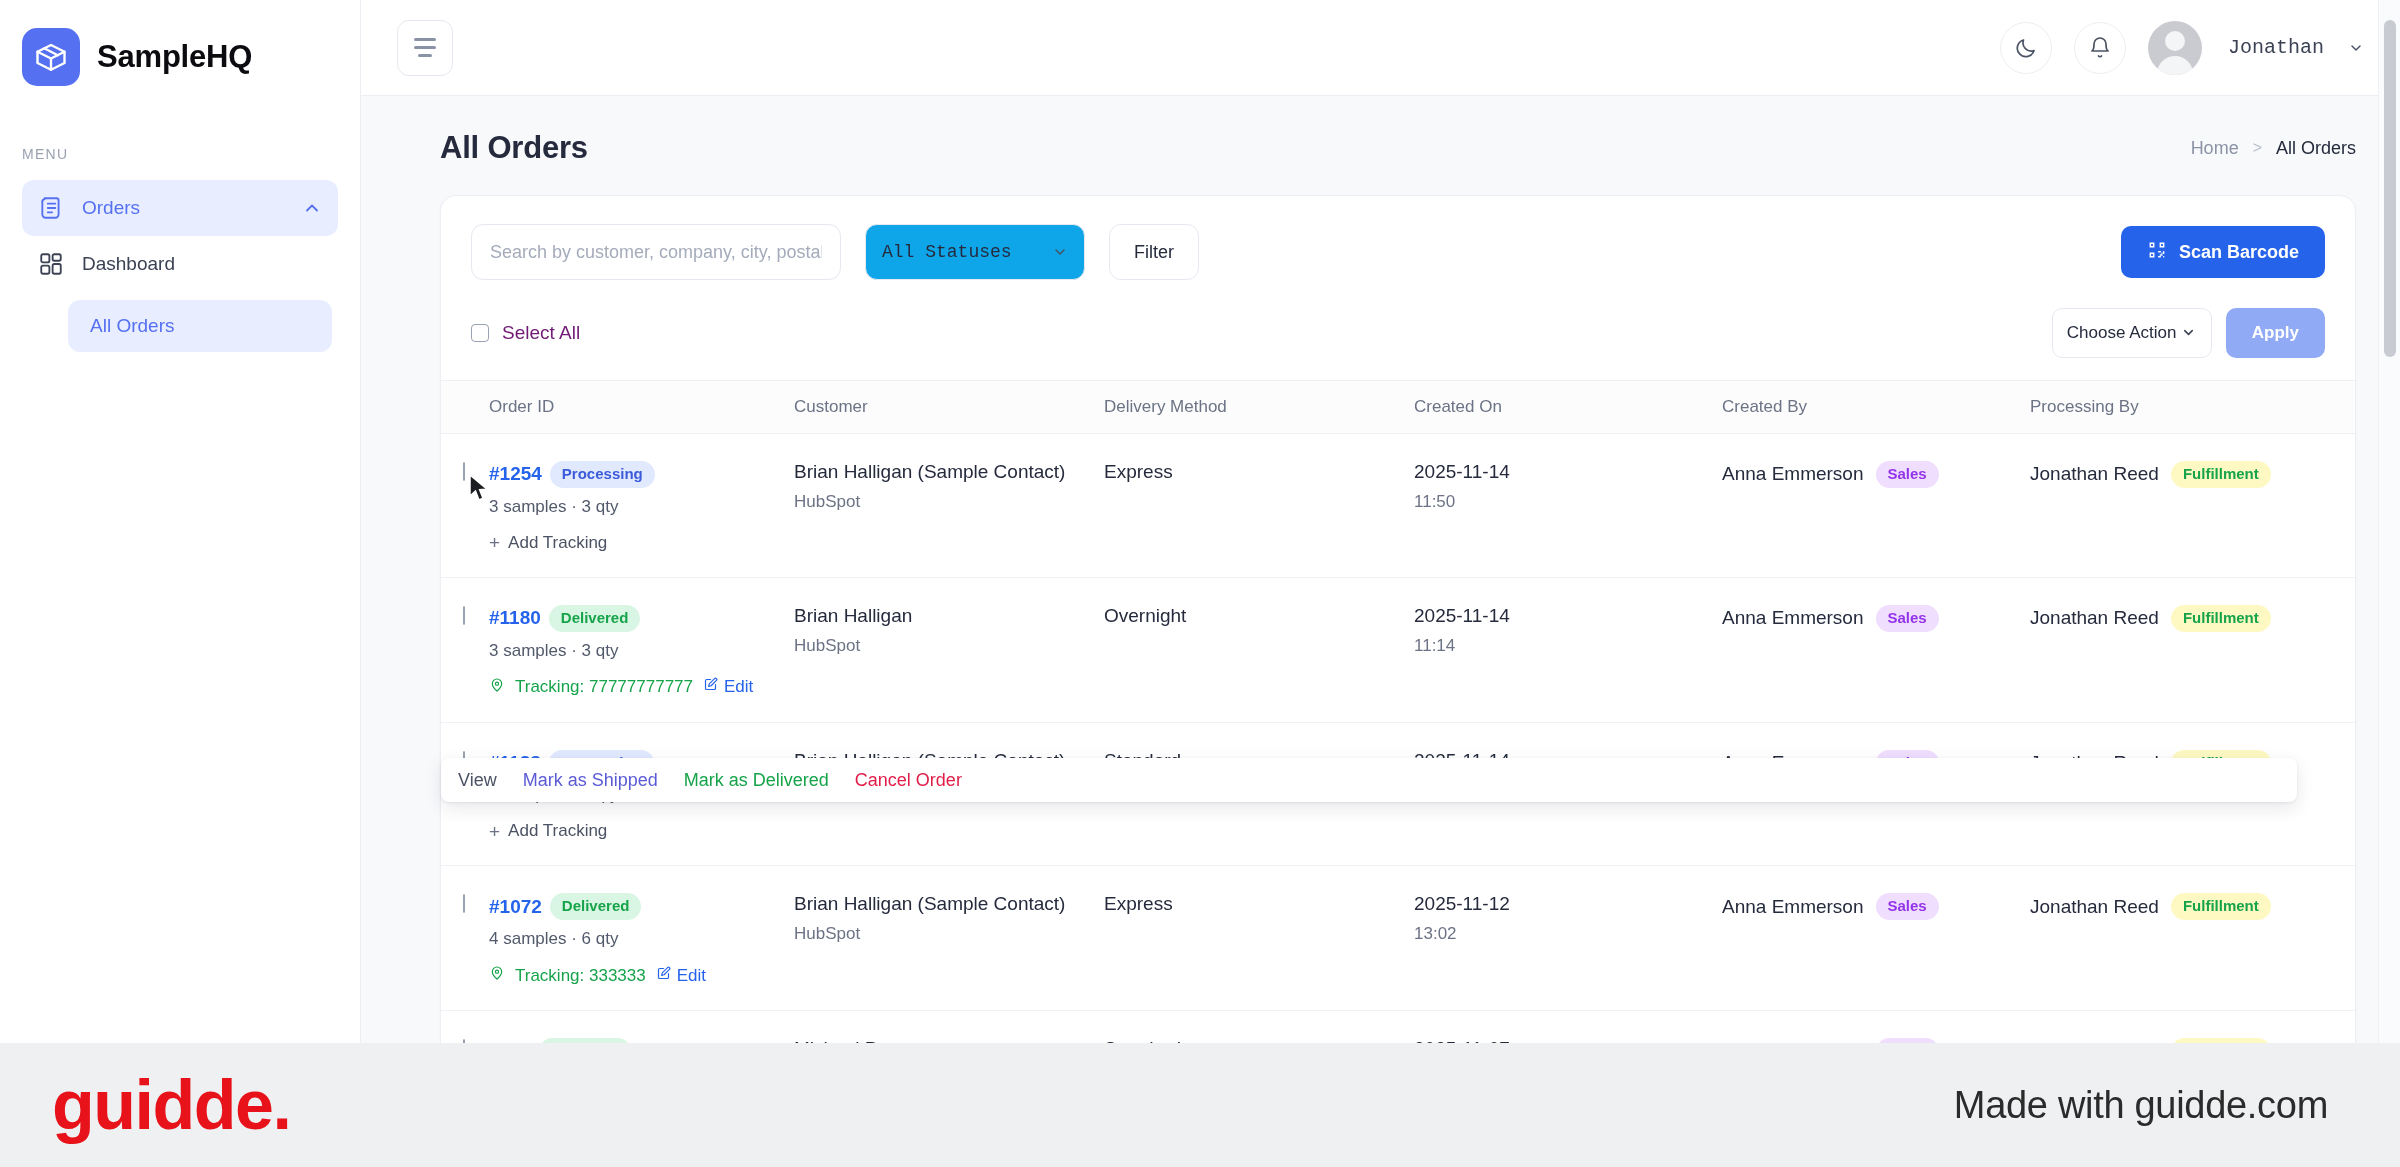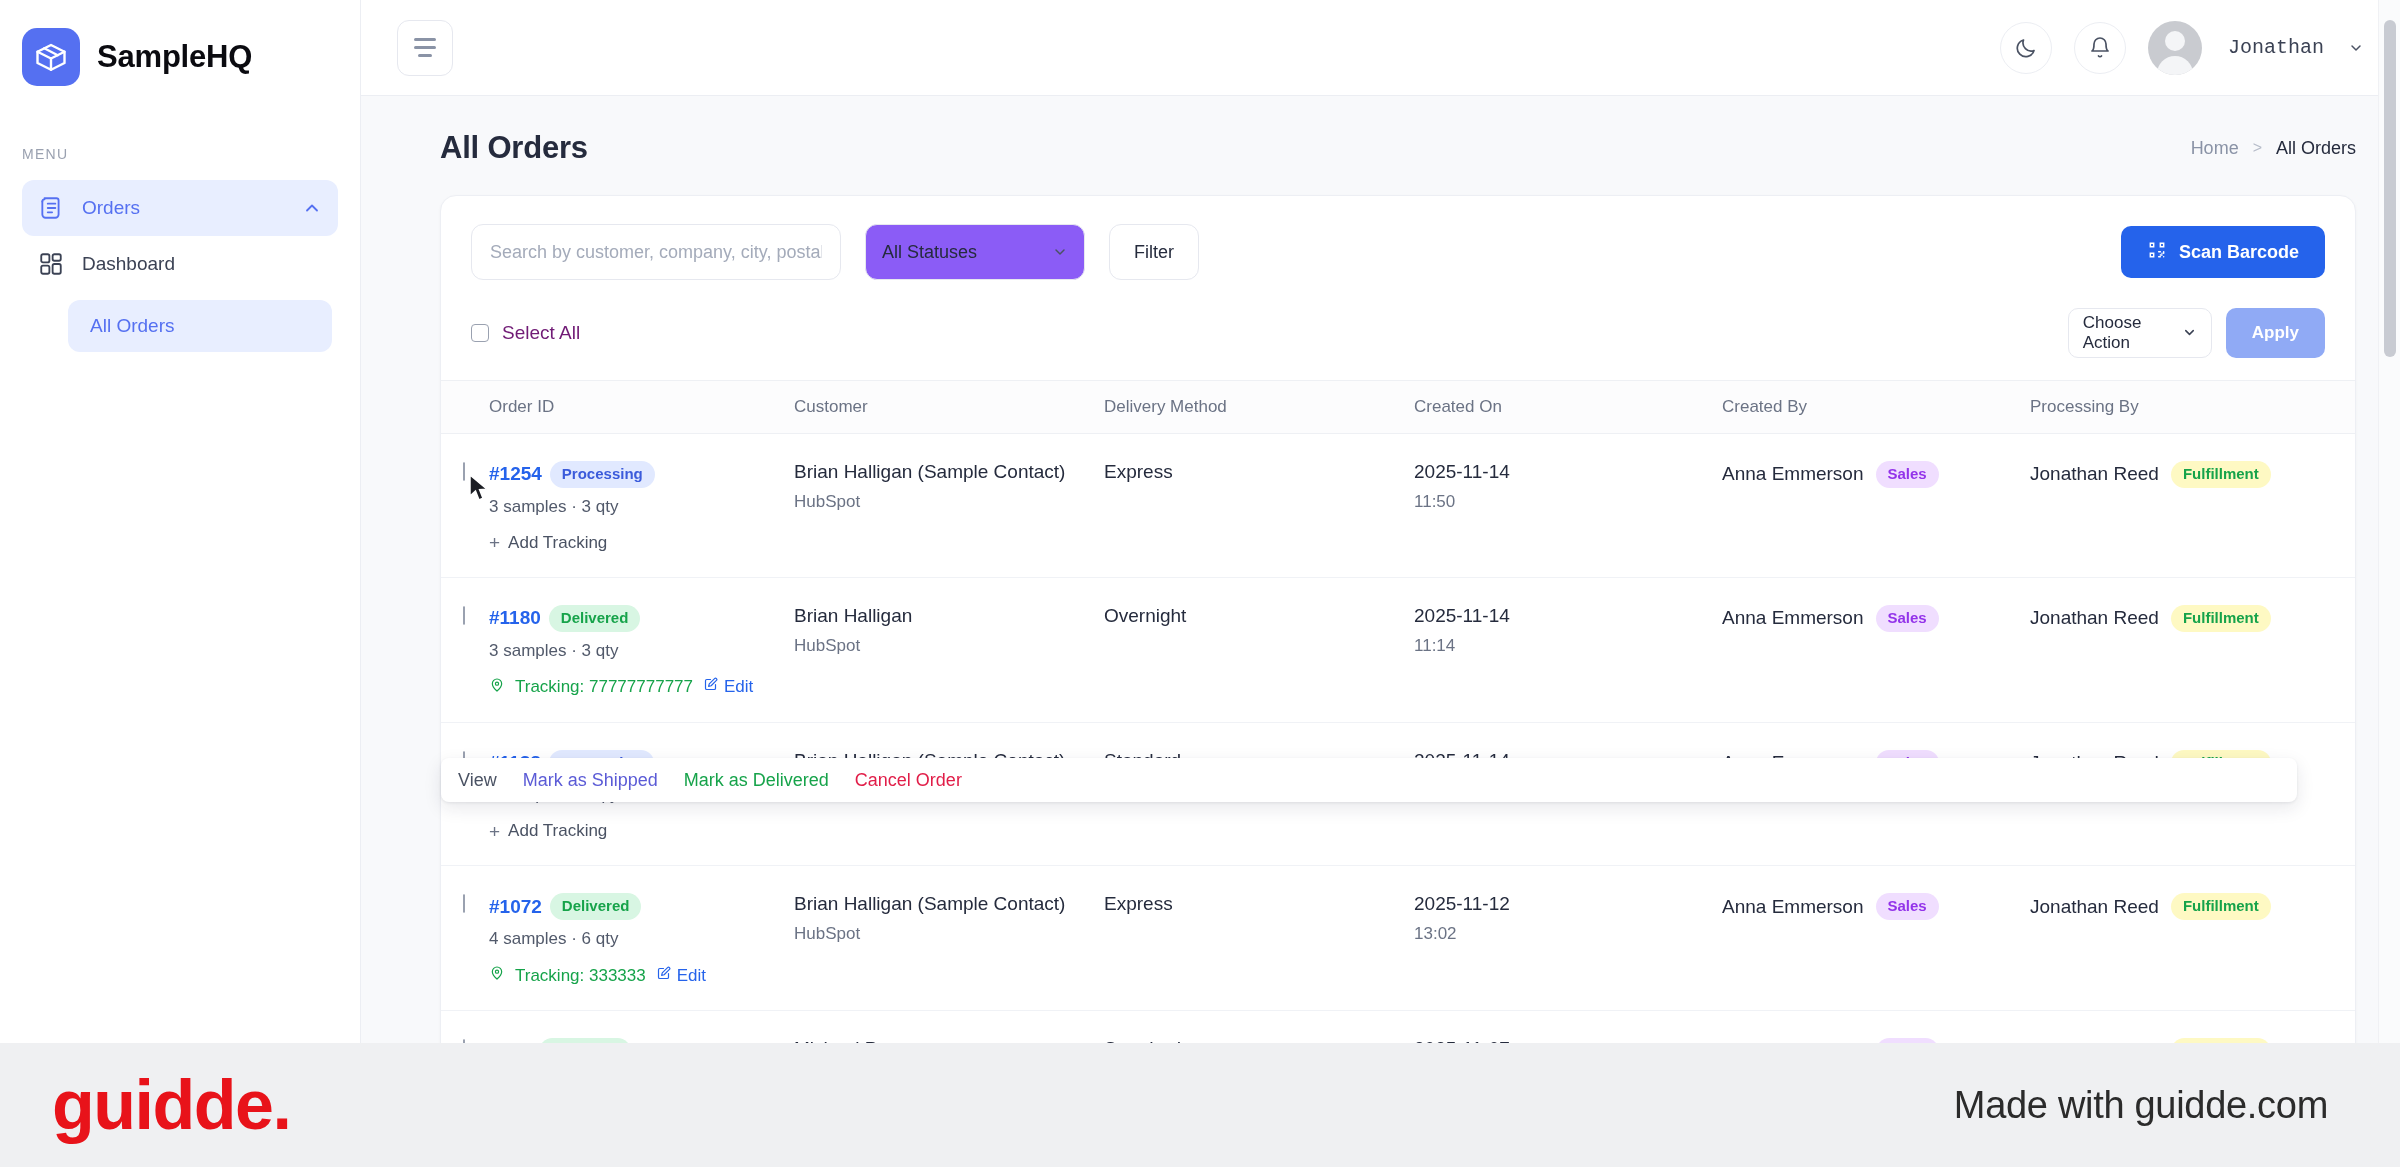--- a/index.html
+++ b/index.html
@@ -100,22 +100,22 @@
   }
   .toolbar { display: flex; align-items: center; padding: 28px 30px; gap: 24px; }
   .search-input {
     width: 370px; height: 56px; border: 1px solid #e6e8ef; border-radius: 12px;
     padding: 0 18px; font-size: 18px; color: #3b4254; background: #fff;
     font-family: inherit;
   }
   .search-input::placeholder { color: #a4abba; }
   .select-box {
     width: 220px; height: 56px; border: 1px solid #e6e8ef; border-radius: 12px;
-    background: #8b5cf6; display: flex; align-items: center; padding: 0 16px;
-    font-size: 18px; color: #252b3d; cursor: pointer;
+    background: #0ea5e9; display: flex; align-items: center; padding: 0 16px;
+    font-size: 18px; color: #252b3d; cursor: pointer; font-family: Liberation Mono, monospace;
   }
   .select-box .caret { margin-left: auto; }
   .btn-outline {
     height: 56px; border: 1px solid #e6e8ef; border-radius: 12px; background: #fff;
     padding: 0 24px; font-size: 18px; color: #252b3d; cursor: pointer;
     font-family: inherit; display: flex; align-items: center;
   }
   .btn-primary {
     margin-left: auto; height: 52px; background: #2563eb; border: none; border-radius: 10px;
     color: #fff; font-size: 18px; font-weight: 600; padding: 0 26px; cursor: pointer;
@@ -126,21 +126,21 @@
     display: flex; align-items: center; padding: 0 30px 22px 30px;
   }
   .checkwrap { display: flex; align-items: center; gap: 13px; cursor: pointer; }
   .cbox {
     width: 18px; height: 18px; border: 1.6px solid #9aa1b0; border-radius: 4px;
     background: #fff; flex: none;
   }
   .select-all-label { font-size: 19px; color: #701a75; }
   .action-right { margin-left: auto; display: flex; align-items: center; gap: 14px; }
   .choose-action {
-    width: 144px; height: 50px; border: 1px solid #e6e8ef; border-radius: 10px;
+    width: 160px; height: 50px; border: 1px solid #e6e8ef; border-radius: 10px;
     background: #fff; display: flex; align-items: center; padding: 0 14px;
     font-size: 17px; color: #252b3d; cursor: pointer;
   }
   .btn-apply {
     height: 50px; background: #90aaf5; border: none; border-radius: 10px; color: #fff;
     font-size: 17px; font-weight: 600; padding: 0 26px; cursor: pointer; font-family: inherit;
   }
 
   
   .tbl { width: 100%; border-collapse: collapse; }

